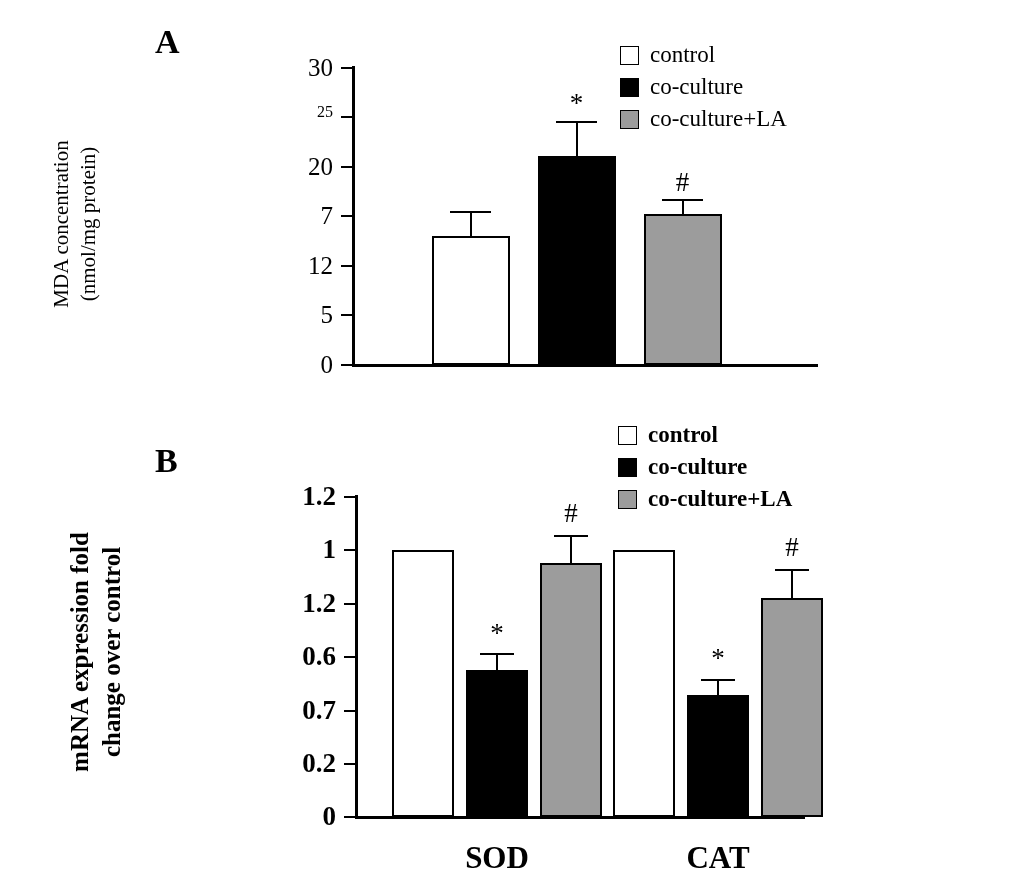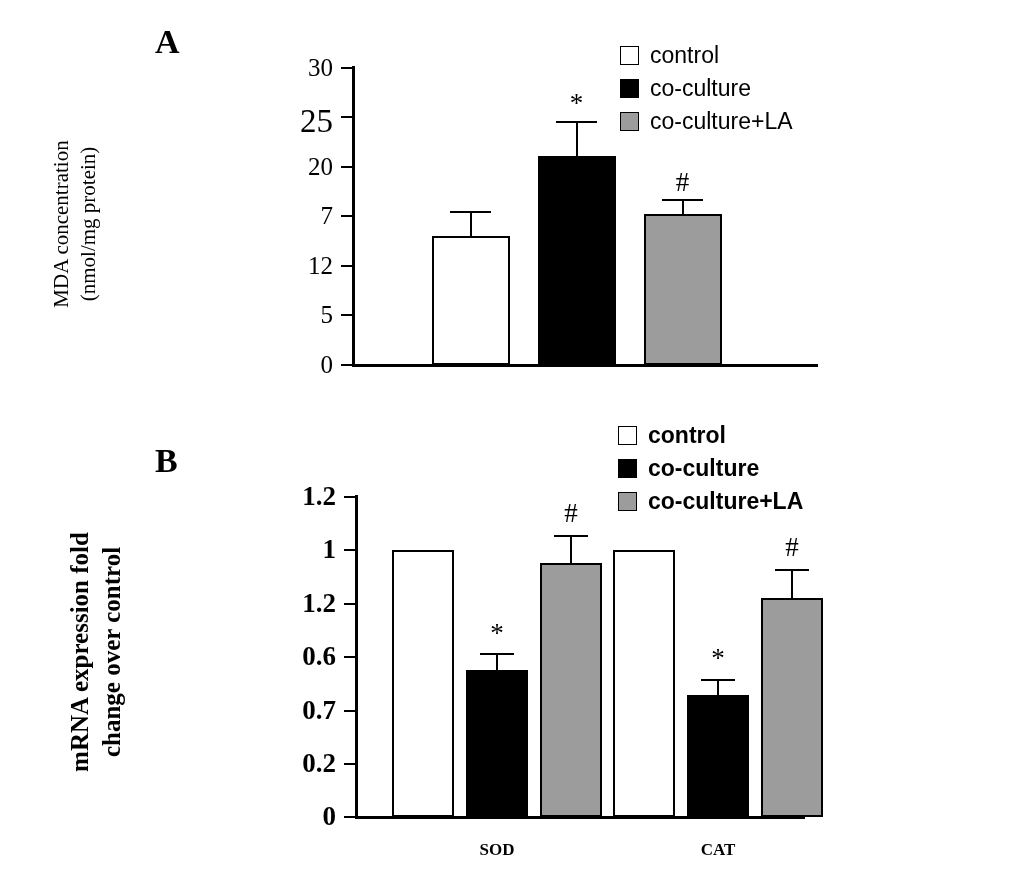--- a/index.html
+++ b/index.html
@@ -44,21 +44,21 @@
     height: 19px;
     border: 1.6px solid #000;
     box-sizing: border-box;
     margin-right: 11px;
     flex: none;
   }
   .sw-control { background: #ffffff; }
   .sw-coculture { background: #000000; }
   .sw-cocultureLA { background: #9c9c9c; }
   .legend-label {
-    font-family: Liberation Sans, sans-serif;
+    font-family: Liberation Serif, serif;
     font-size: 23px;
     white-space: nowrap;
   }
   .legend-b .legend-label { font-weight: bold; font-size: 23px; }
 
   
   .plot {
     position: absolute;
     box-sizing: border-box;
   }
@@ -113,21 +113,21 @@
     font-family: "Liberation Serif", serif;
     font-size: 27px;
     line-height: 1;
     text-align: center;
     white-space: nowrap;
   }
   .group-label {
     position: absolute;
     font-family: "Liberation Serif", serif;
     font-weight: bold;
-    font-size: 17px;
+    font-size: 31px;
     text-align: center;
     white-space: nowrap;
   }
 </style>
 </head>
 <body>
 
 <div class="figure">
 
   <div class="panel" style="left:0; top:0; width:1033px; height:400px;">
@@ -157,21 +157,21 @@
     <div class="plot" style="left:0; top:0; width:1033px; height:400px;">
 
       <div class="axis-line" style="left:352px; top:66px; width:3px; height:301px;"></div>
 
       <div class="axis-line" style="left:352px; top:364px; width:466px; height:3px;"></div>
 
       <div class="tick" style="left:341px; top:67px; width:12px;"></div>
       <div class="tick-label" style="left:281px; top:54px; width:52px; font-size:25px;">30</div>
 
       <div class="tick" style="left:341px; top:116px; width:12px;"></div>
-      <div class="tick-label" style="left:281px; top:103px; width:52px; font-size:33px;">25</div>
+      <div class="tick-label" style="left:281px; top:103px; width:52px; font-size:16px;">25</div>
 
       <div class="tick" style="left:341px; top:166px; width:12px;"></div>
       <div class="tick-label" style="left:281px; top:153px; width:52px; font-size:25px;">20</div>
 
       <div class="tick" style="left:341px; top:215px; width:12px;"></div>
       <div class="tick-label" style="left:281px; top:202px; width:52px; font-size:25px;">7</div>
 
       <div class="tick" style="left:341px; top:265px; width:12px;"></div>
       <div class="tick-label" style="left:281px; top:252px; width:52px; font-size:25px;">12</div>
 

